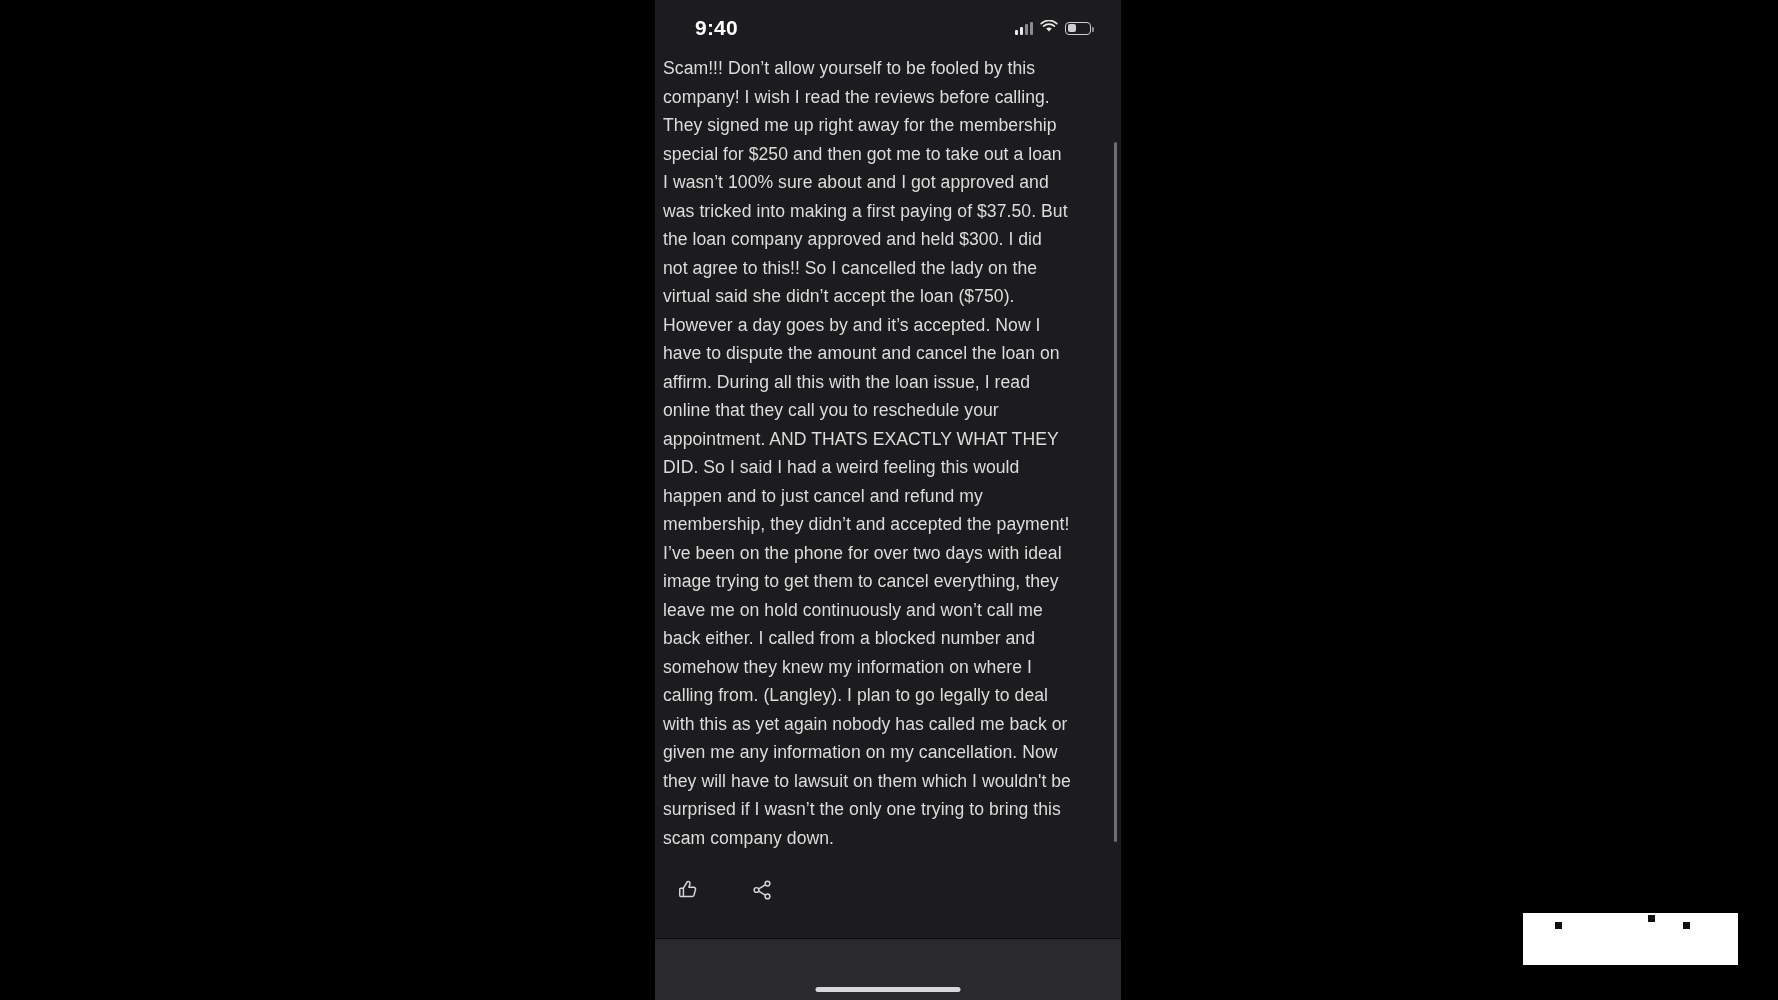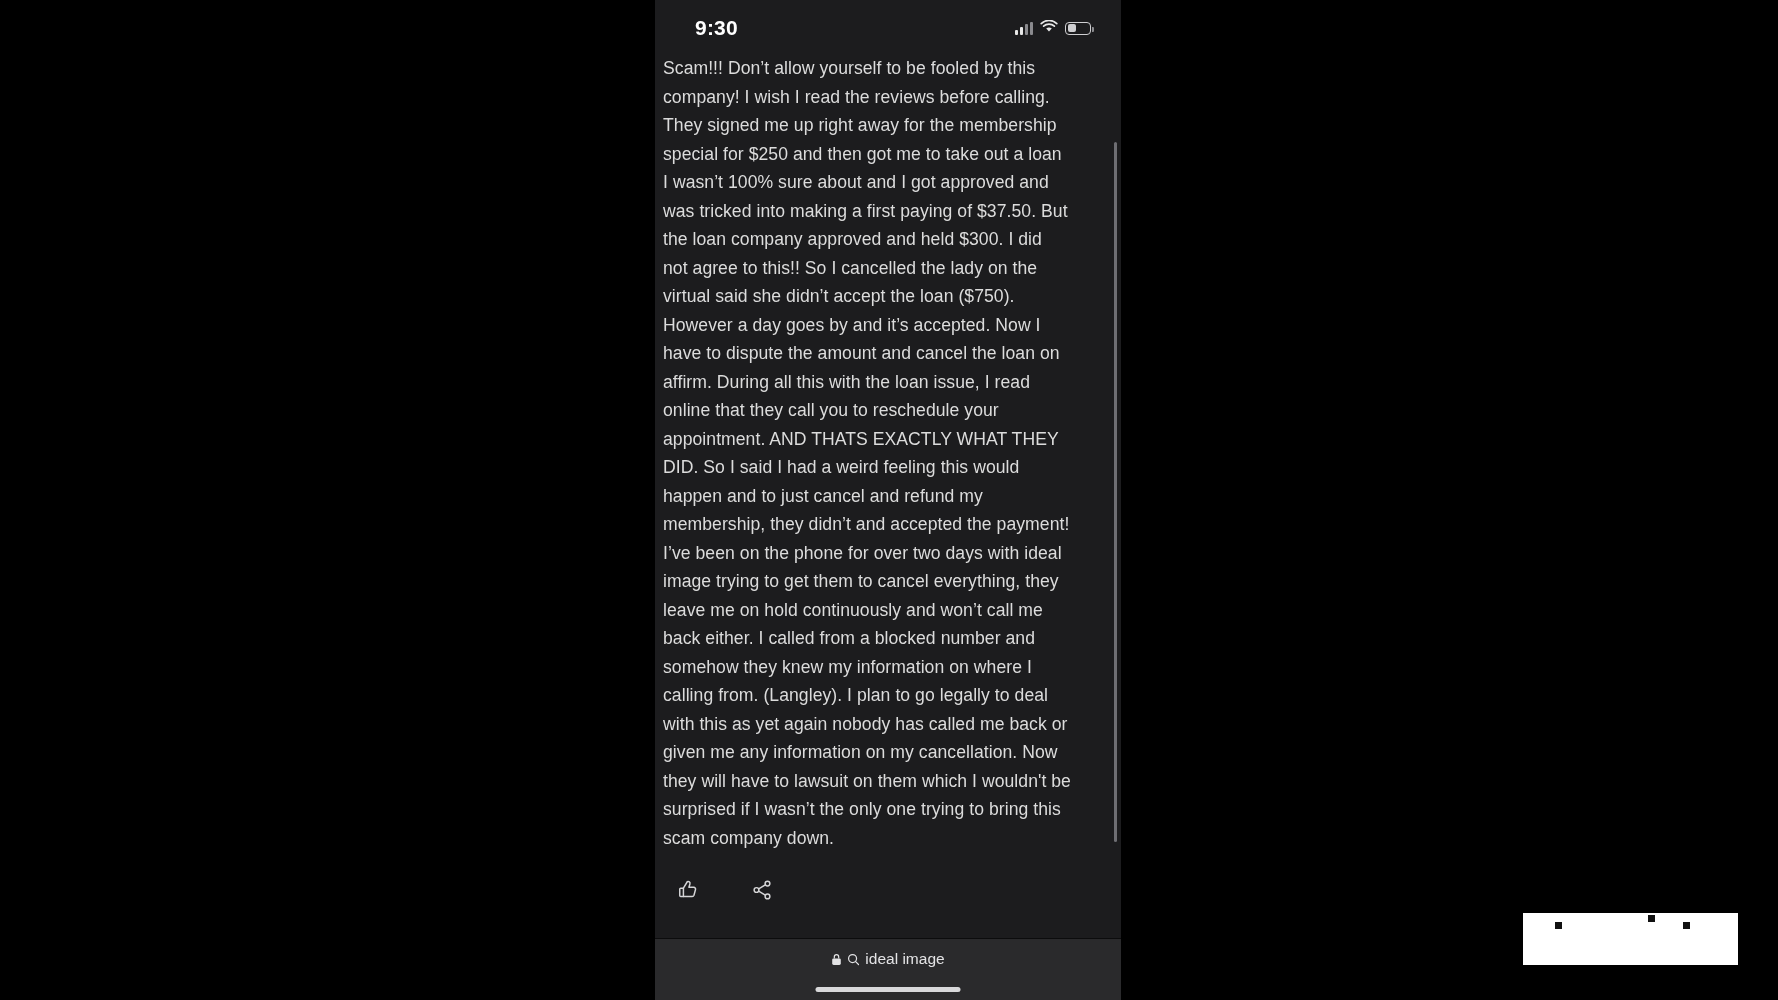--- a/index.html
+++ b/index.html
@@ -196,21 +196,21 @@
   .wp-dot.d3 { left: 160px; top: 9px; }
 </style>
 </head>
 <body>
 
 <div id="screen">
 
   <div id="phone">
 
     <div id="status-bar">
-      <div id="status-time">9:30</div>
+      <div id="status-time">9:40</div>
       <div id="status-icons">
         <span class="sig-bars">
           <i></i>
             <i></i>
             <i></i>
             <i></i>
         </span>
         <span>
           <svg width="18" height="13" viewBox="0 0 18 13">
             <path d="M9 11.6 L6.2 8.6 A4.3 4.3 0 0 1 11.8 8.6 Z" fill="#e8e8e8"></path>
@@ -242,35 +242,20 @@
             <circle cx="6" cy="12" r="2.6"></circle>
             <circle cx="18" cy="19" r="2.6"></circle>
             <path d="M8.4 10.8 L15.6 6.4"></path>
             <path d="M8.4 13.2 L15.6 17.6"></path>
           </svg>
         </span>
       </div>
     </div>
 
     <div id="bottom-bar">
-      <div id="url-row">
-        <span id="lock-icon">
-          <svg width="11" height="13" viewBox="0 0 11 13" fill="none" stroke="#e3e3e5" stroke-width="1.2">
-            <rect x="1.2" y="5.4" width="8.6" height="6.6" rx="1.4" fill="#e3e3e5" stroke="none"></rect>
-            <path d="M3.3 5.4V3.9a2.2 2.2 0 0 1 4.4 0v1.5"></path>
-          </svg>
-        </span>
-        <span id="search-icon">
-          <svg width="13" height="13" viewBox="0 0 14 14" fill="none" stroke="#e3e3e5" stroke-width="1.3" stroke-linecap="round">
-            <circle cx="6" cy="6" r="4.3"></circle>
-            <path d="M9.3 9.3 L12.4 12.4"></path>
-          </svg>
-        </span>
-        <span>ideal image</span>
-      </div>
       <div id="home-indicator"></div>
     </div>
 
   </div>
 
   <div id="white-panel">
     <span class="wp-dot d1"></span>
     <span class="wp-dot d2"></span>
     <span class="wp-dot d3"></span>
   </div>

